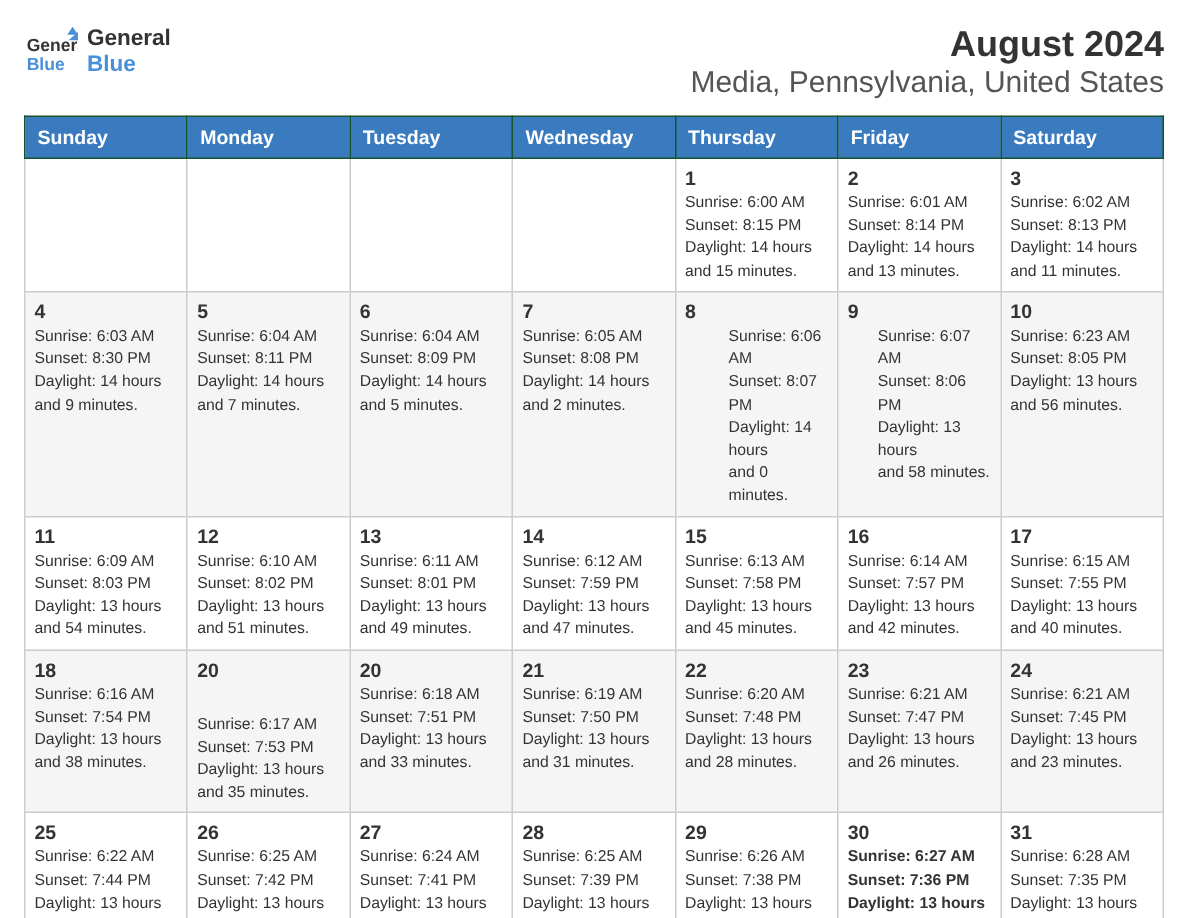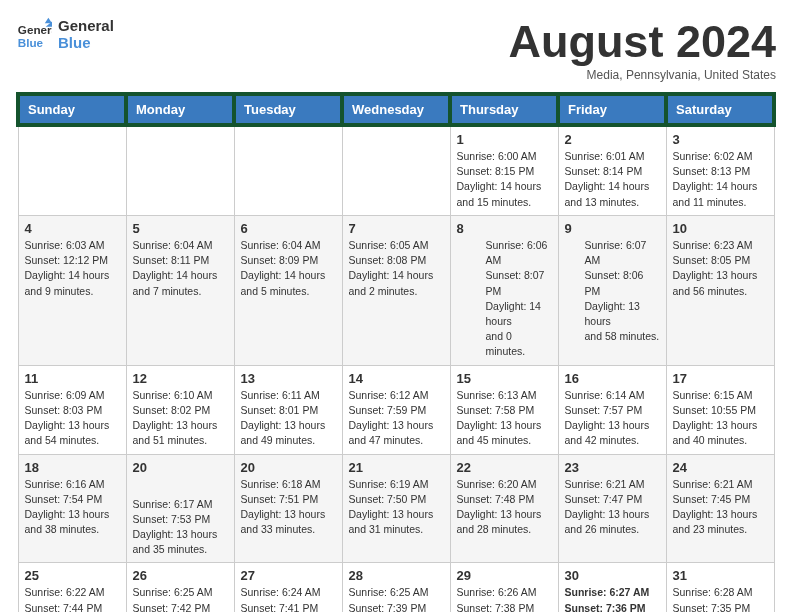--- a/index.html
+++ b/index.html
@@ -22,42 +22,42 @@
       gap: 6px;
     }
     .logo-icon {
       width: 36px;
       height: 36px;
     }
     .title-block {
       text-align: right;
     }
     .title-block h1 {
-      font-size: 45px;
+      font-size: 24px;
       font-weight: bold;
       color: #333;
       text-align: right;
     }
     .title-block h2 {
-      font-size: 12px;
+      font-size: 20px;
       color: #555;
       font-weight: normal;
     }
     table {
       width: 100%;
       border-collapse: collapse;
     }
     thead tr th {
       background-color: #3a7abf;
       color: white;
       text-align: left;
       padding: 6px 8px;
       font-size: 13px;
       font-weight: bold;
-      border: 4px solid #14532d;
+      border: 1px solid #14532d;
     }
     tbody tr td {
       border: 1px solid #ccc;
       vertical-align: top;
       padding: 5px 6px;
       font-size: 11px;
       color: #333;
       height: 82px;
       width: calc(100% / 7);
       background: #fff;
@@ -138,21 +138,21 @@
           <div class="day-info" style="white-space: pre-line;">Sunrise: 6:02 AM
 Sunset: 8:13 PM
 Daylight: 14 hours
 and 11 minutes.</div>
         </td>
       </tr>
       <tr>
         <td>
           <div class="day-number">4</div>
           <div class="day-info" style="white-space: pre-line;">Sunrise: 6:03 AM
-Sunset: 12:12 PM
+Sunset: 8:30 PM
 Daylight: 14 hours
 and 9 minutes.</div>
         </td>
         <td>
           <div class="day-number">5</div>
           <div class="day-info" style="white-space: pre-line;">Sunrise: 6:04 AM
 Sunset: 8:11 PM
 Daylight: 14 hours
 and 7 minutes.</div>
         </td>
@@ -231,21 +231,21 @@
         <td>
           <div class="day-number">16</div>
           <div class="day-info" style="white-space: pre-line;">Sunrise: 6:14 AM
 Sunset: 7:57 PM
 Daylight: 13 hours
 and 42 minutes.</div>
         </td>
         <td>
           <div class="day-number">17</div>
           <div class="day-info" style="white-space: pre-line;">Sunrise: 6:15 AM
-Sunset: 10:55 PM
+Sunset: 7:55 PM
 Daylight: 13 hours
 and 40 minutes.</div>
         </td>
       </tr>
       <tr>
         <td>
           <div class="day-number">18</div>
           <div class="day-info" style="white-space: pre-line;">Sunrise: 6:16 AM
 Sunset: 7:54 PM
 Daylight: 13 hours

